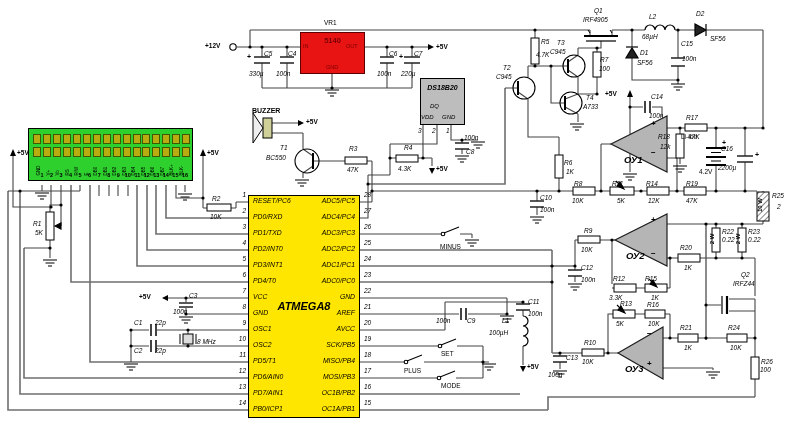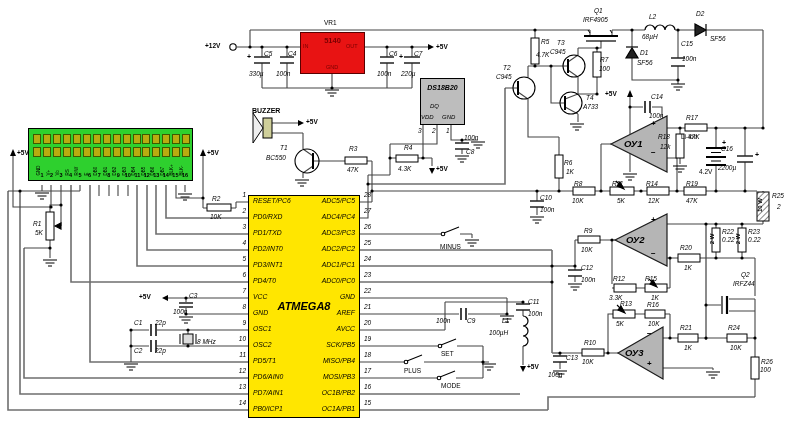--- a/index.html
+++ b/index.html
@@ -17,21 +17,21 @@
   #mcu{left:248px;top:195px;width:112px;height:223px;background:var(--mcu,#ffe600);}
   #mcu-title{position:absolute;left:248px;top:300px;width:112px;text-align:center;font:bold italic 11px "Liberation Sans",sans-serif;}
   .mpin{position:absolute;font:italic 6.8px/1 "Liberation Sans",sans-serif;white-space:nowrap;}
   .mnum{position:absolute;font:italic 6.5px/1 "Liberation Sans",sans-serif;}
   #vr1{left:300px;top:32px;width:65px;height:42px;background:var(--reg,#e81313);border-color:#5a0000;}
   .regtxt{position:absolute;color:#7a0000;font:bold 7.5px/1 "Liberation Sans",sans-serif;}
   .regpin{position:absolute;color:#7a0000;font:5.5px/1 "Liberation Sans",sans-serif;}
   #sensor{left:420px;top:78px;width:45px;height:47px;background:var(--sens,#bdbdbd);}
   .senstxt{position:absolute;font:bold italic 7px/1 "Liberation Sans",sans-serif;}
   .senspin{position:absolute;font:italic 6px/1 "Liberation Sans",sans-serif;}
-  .oplab{position:absolute;font:bold italic 9.5px/1 "Liberation Sans",sans-serif;}
+  .oplab{position:absolute;font:bold italic 9.5px/1 "Liberation Sans",sans-serif;margin-top:16px;}
   .opsign{position:absolute;font:bold 8px/1 "Liberation Sans",sans-serif;}
   .rot{position:absolute;font:bold 6px/1 "Liberation Sans",sans-serif;transform:rotate(-90deg);transform-origin:center;white-space:nowrap;}
 </style>
 </head>
 <body>
 
 <div id="canvas">
 
 <svg width="800" height="432" viewBox="0 0 800 432">
   <defs>

